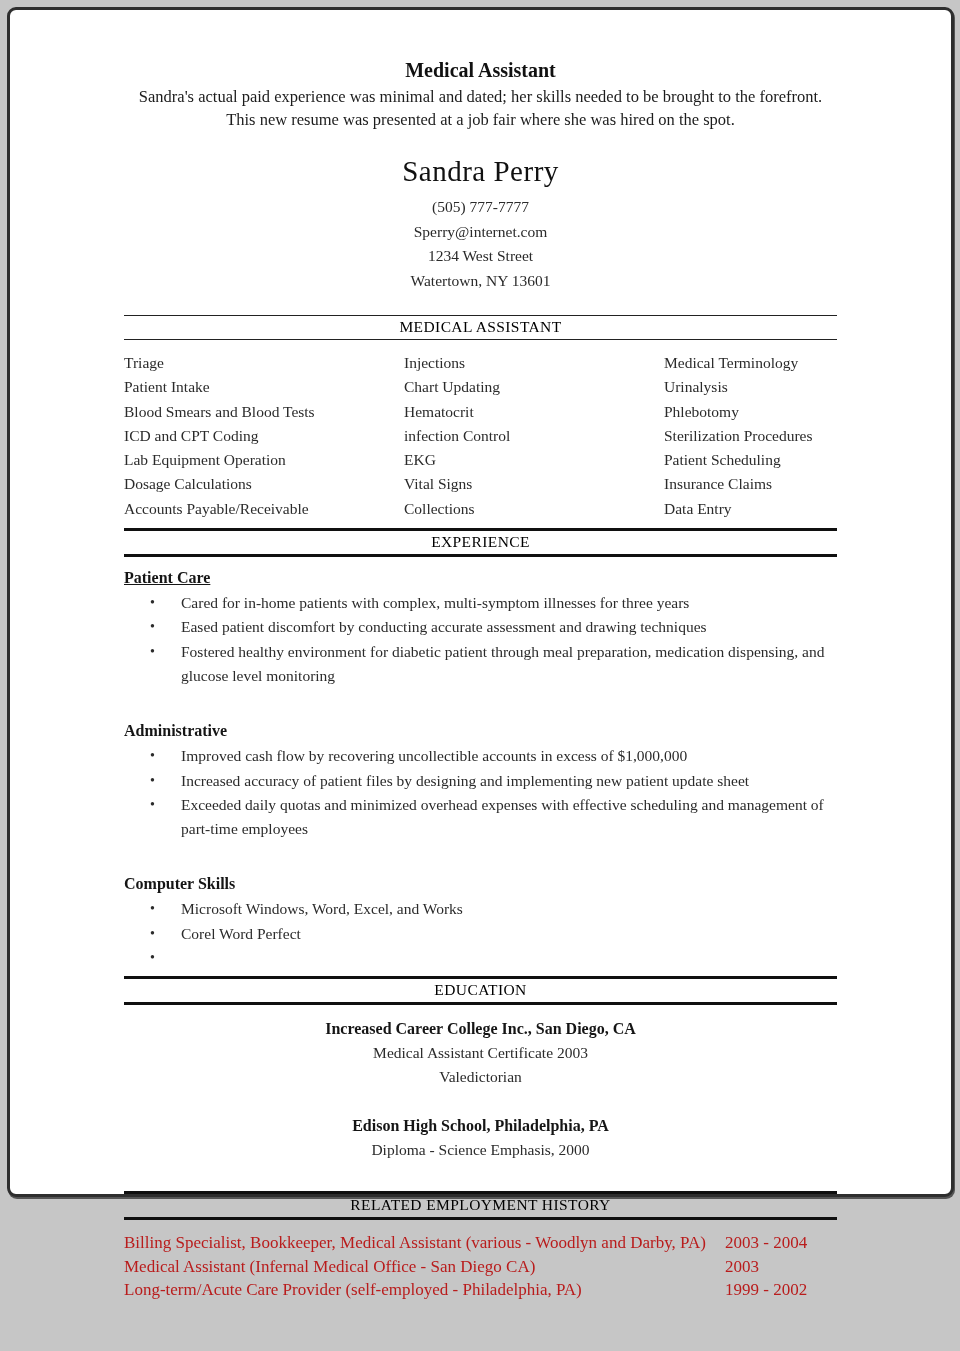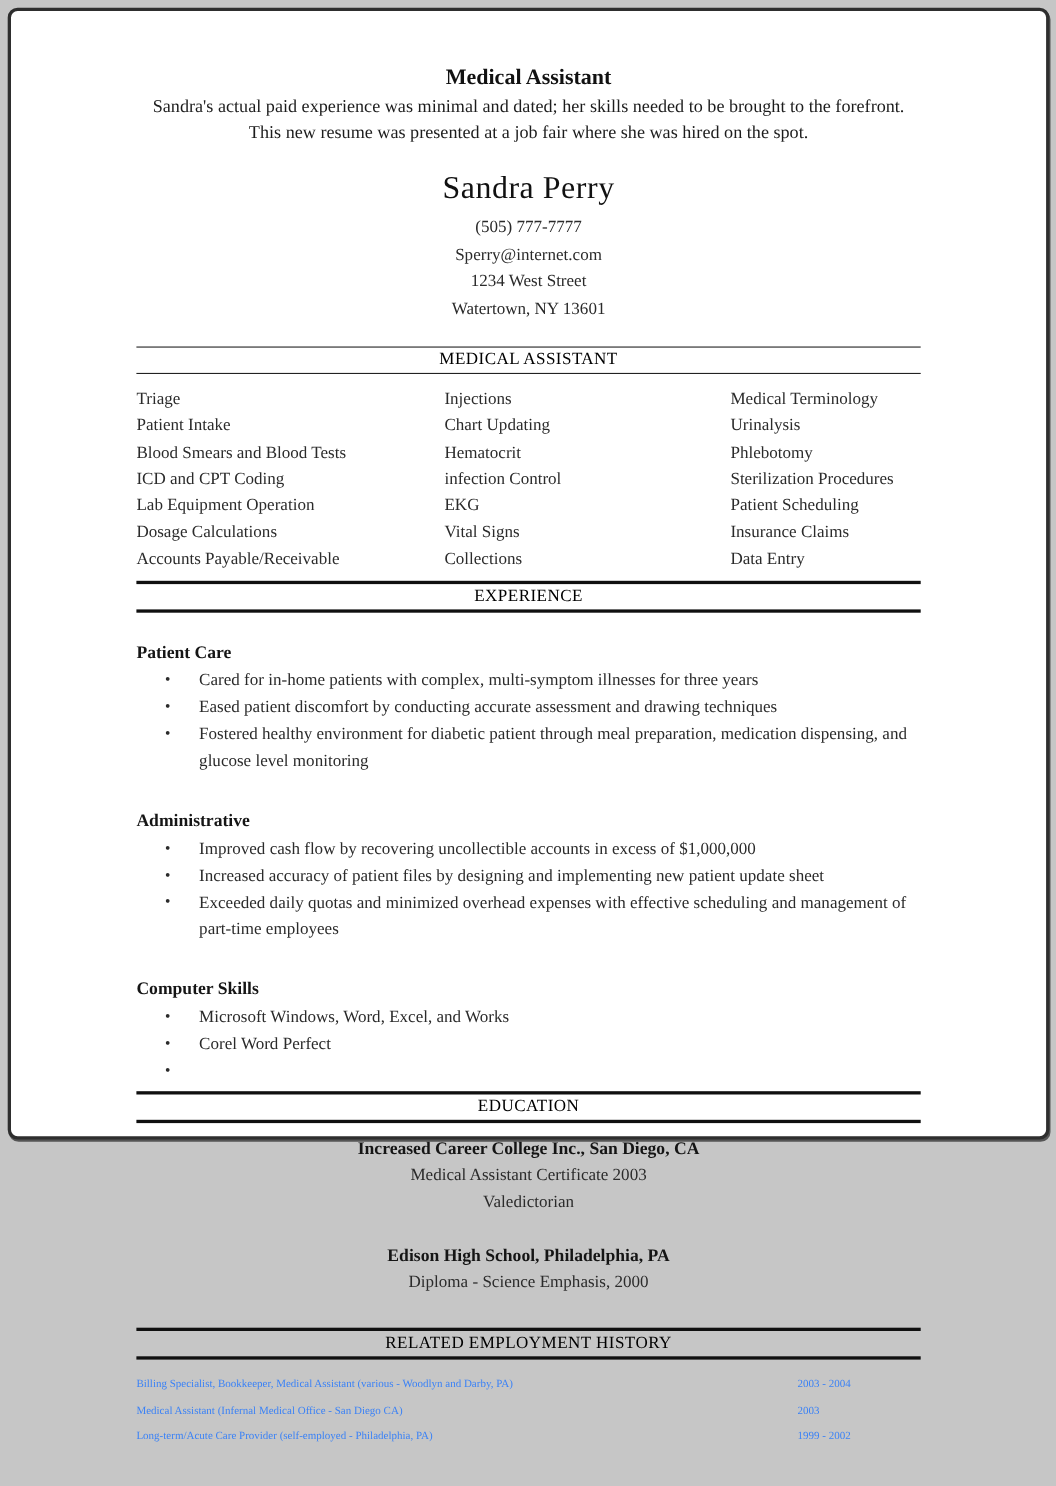--- a/index.html
+++ b/index.html
@@ -4,21 +4,21 @@
 <style>
   * { box-sizing: border-box; margin: 0; padding: 0; }
   html, body {
     width: 960px; height: 1351px;
     background: #c6c6c6;
     font-family: "Liberation Serif", "DejaVu Serif", serif;
     overflow: hidden;
   }
   .page {
     margin: 7px 6px 12px 7px;
-    height: 1029px;
+    height: 1190px;
     background: #ffffff;
     border: 3px solid #2e2e2e;
     border-radius: 9px;
     box-shadow: 1px 2px 0 #555;
   }
   .content {
     padding: 47px 114px 0 114px;
     color: #222;
   }
 
@@ -82,21 +82,21 @@
     white-space: nowrap;
   }
 
   
   .group-title {
     font-size: 16px;
     font-weight: bold;
     color: #151515;
     line-height: 22px;
   }
-  .gt-first { margin-top: 26px; }
+  .gt-first { margin-top: 10px; text-decoration: underline; }
   .gt-next  { margin-top: 32px; }
   ul.bullets {
     list-style: none;
     margin-top: 2px;
     max-width: 707px;
   }
   ul.bullets li {
     position: relative;
     padding-left: 57px;
     font-size: 15.5px;
@@ -125,23 +125,23 @@
     color: #2b2b2b;
   }
   .edu-entry { margin-bottom: 24px; }
   .edu-entry:last-child { margin-bottom: 0; }
 
   
   .employment-section { margin-top: 29px; }
   .emp-rows { padding-top: 11px; }
   .emp-row {
     display: flex;
-    font-size: 10px;
+    font-size: 17px;
     line-height: 23.7px;
-    color: #3b82f6;
+    color: #b91c1c;
   }
   .emp-position { flex: 1 1 auto; padding-right: 8px; }
   .emp-dates { flex: 0 0 112px; }
 </style>
 </head>
 <body>
 
 <div class="page">
   <div class="content">
 

